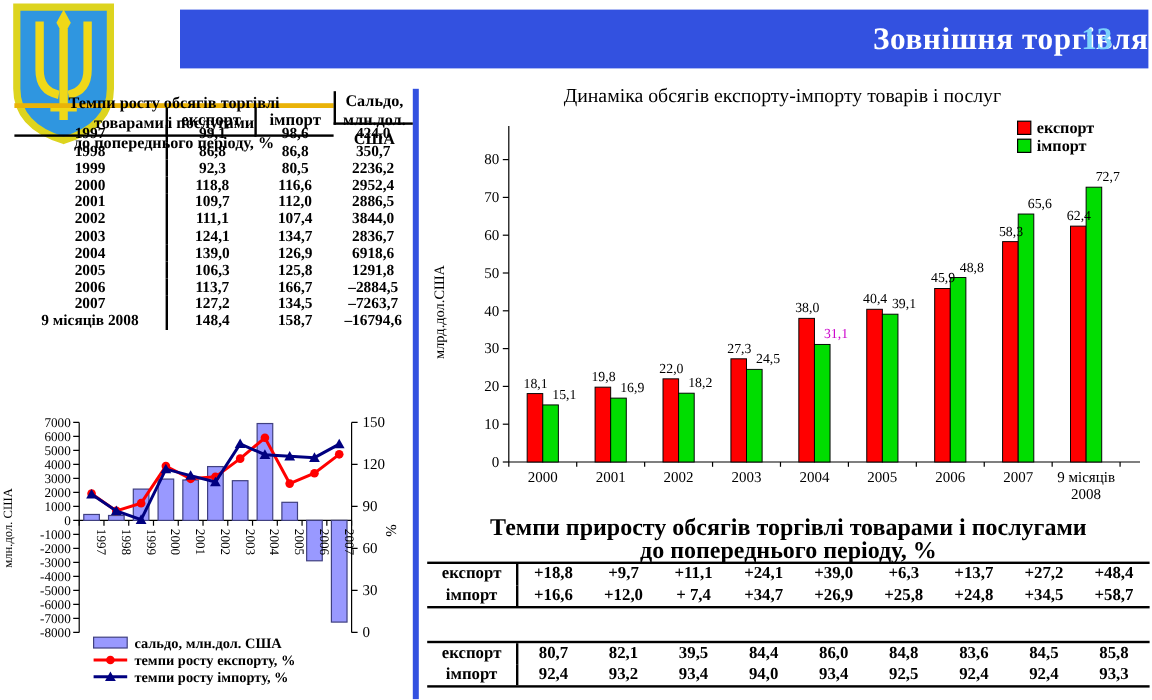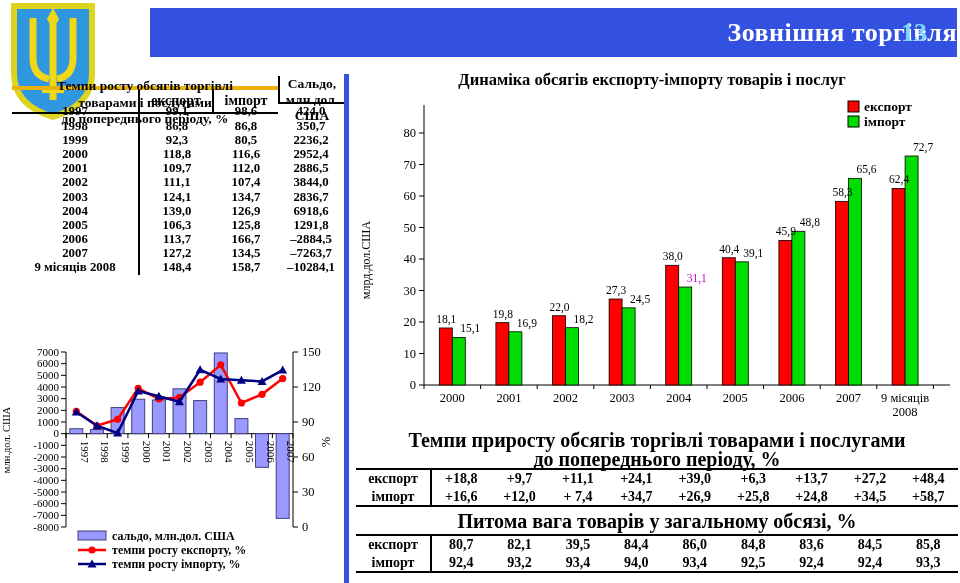--- a/index.html
+++ b/index.html
@@ -29,21 +29,21 @@
   .lt-blank{grid-column:1;border-right:2px solid #000;}
   .lt-exp{grid-column:2;border-right:2px solid #000;}
   .lt-imp{grid-column:3;}
   .lt-cell{font-size:12.8px;line-height:14.2px;text-align:center;white-space:nowrap;}
   .lt-year{border-right:2px solid #000;}
 
   
   .left-chart{position:absolute;left:0;top:340px;width:275px;height:247px;}
   .right-chart{position:absolute;left:350px;top:95px;width:610px;height:340px;}
   .chart-title{position:absolute;left:352px;top:70px;width:600px;text-align:center;
-               font-weight:bold;font-size:16.5px;}
+               font-weight:normal;font-size:16.5px;}
 
   
   .sec-title{position:absolute;left:356px;width:602px;text-align:center;font-weight:bold;
              font-size:20px;line-height:19px;}
   .rt-table{position:absolute;left:356px;width:602px;display:grid;
             grid-template-columns:76px repeat(9,58.4px);grid-auto-rows:17.5px;
             border-top:2px solid #000;border-bottom:2px solid #000;
             font-weight:bold;font-size:14px;}
   .rt-cell{text-align:center;line-height:17.5px;white-space:nowrap;}
   .rt-label{border-right:2px solid #000;}
@@ -129,21 +129,21 @@
       <div class="lt-cell">113,7</div>
       <div class="lt-cell">166,7</div>
       <div class="lt-cell">–2884,5</div>
       <div class="lt-cell lt-year">2007</div>
       <div class="lt-cell">127,2</div>
       <div class="lt-cell">134,5</div>
       <div class="lt-cell">–7263,7</div>
       <div class="lt-cell lt-year">9 місяців 2008</div>
       <div class="lt-cell">148,4</div>
       <div class="lt-cell">158,7</div>
-      <div class="lt-cell">–10284,1</div>
+      <div class="lt-cell">–16794,6</div>
     </div>
 
   <div class="left-chart" id="left-chart"><svg width="344" height="247" viewBox="0 0 344 247">
         <line x1="66" y1="12" x2="66" y2="187" stroke="#000"></line>
         <line x1="293" y1="12" x2="293" y2="187" stroke="#000"></line>
         <line x1="66" y1="93.66666666666667" x2="293" y2="93.66666666666667" stroke="#000"></line>
         <line x1="61" y1="12" x2="66" y2="12" stroke="#000"></line>
         <text x="59" y="15.5" text-anchor="end" font-size="11">7000</text>
         <line x1="61" y1="23.666666666666664" x2="66" y2="23.666666666666664" stroke="#000"></line>
         <text x="59" y="27.166666666666664" text-anchor="end" font-size="11">6000</text>
@@ -362,21 +362,20 @@
       <div class="rt-cell">+12,0</div>
       <div class="rt-cell">+ 7,4</div>
       <div class="rt-cell">+34,7</div>
       <div class="rt-cell">+26,9</div>
       <div class="rt-cell">+25,8</div>
       <div class="rt-cell">+24,8</div>
       <div class="rt-cell">+34,5</div>
       <div class="rt-cell">+58,7</div>
     </div>
 
-  <div class="sec-title" style="top:512px">Питома вага товарів у загальному обсязі, %</div>
   <div class="rt-table" style="top:534px" id="share-table">
       <div class="rt-cell rt-label">експорт</div>
       <div class="rt-cell">80,7</div>
       <div class="rt-cell">82,1</div>
       <div class="rt-cell">39,5</div>
       <div class="rt-cell">84,4</div>
       <div class="rt-cell">86,0</div>
       <div class="rt-cell">84,8</div>
       <div class="rt-cell">83,6</div>
       <div class="rt-cell">84,5</div>

